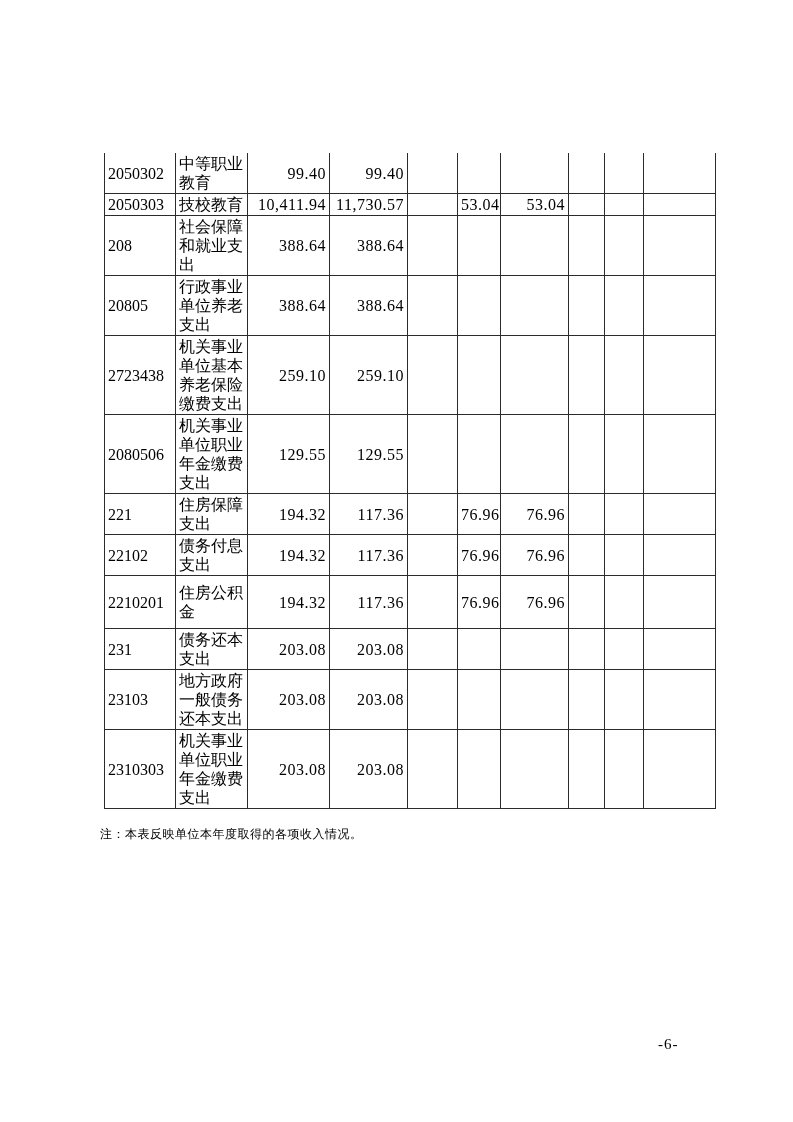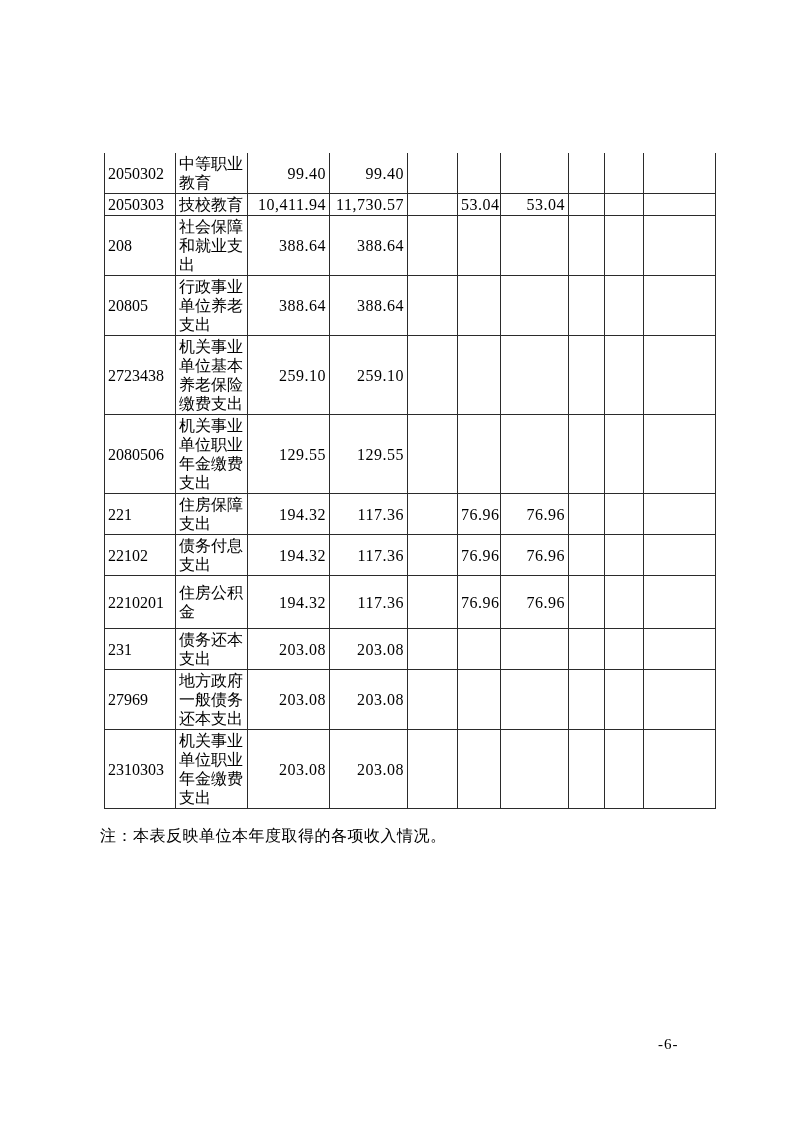--- a/index.html
+++ b/index.html
@@ -47,21 +47,21 @@
   tbody tr:nth-child(8)  { height: 38px; }
   tbody tr:nth-child(9)  { height: 53px; }
   tbody tr:nth-child(10) { height: 38px; }
   tbody tr:nth-child(11) { height: 58px; }
   tbody tr:nth-child(12) { height: 76px; }
   tbody tr:nth-child(13) { height: 38px; }
   .note {
     position: absolute;
     left: 100px;
     top: 785px;
-    font-size: 16px;
+    font-size: 12px;
     letter-spacing: 0.5px;
   }
   .page-number {
     position: absolute;
     left: 658px;
     top: 995px;
     font-size: 15px;
     letter-spacing: 1px;
   }
 </style>
@@ -208,21 +208,21 @@
       <td class="c-num">203.08</td>
       <td class="c-num"></td>
       <td class="c-num"></td>
       <td class="c-num"></td>
       <td class="c-num"></td>
       <td class="c-num"></td>
       <td class="c-num"></td>
     </tr>
 
     <tr>
-      <td class="c-code">27969</td>
+      <td class="c-code">23103</td>
       <td class="c-name">地方政府一般债务还本支出</td>
       <td class="c-num">203.08</td>
       <td class="c-num">203.08</td>
       <td class="c-num"></td>
       <td class="c-num"></td>
       <td class="c-num"></td>
       <td class="c-num"></td>
       <td class="c-num"></td>
       <td class="c-num"></td>
     </tr>

